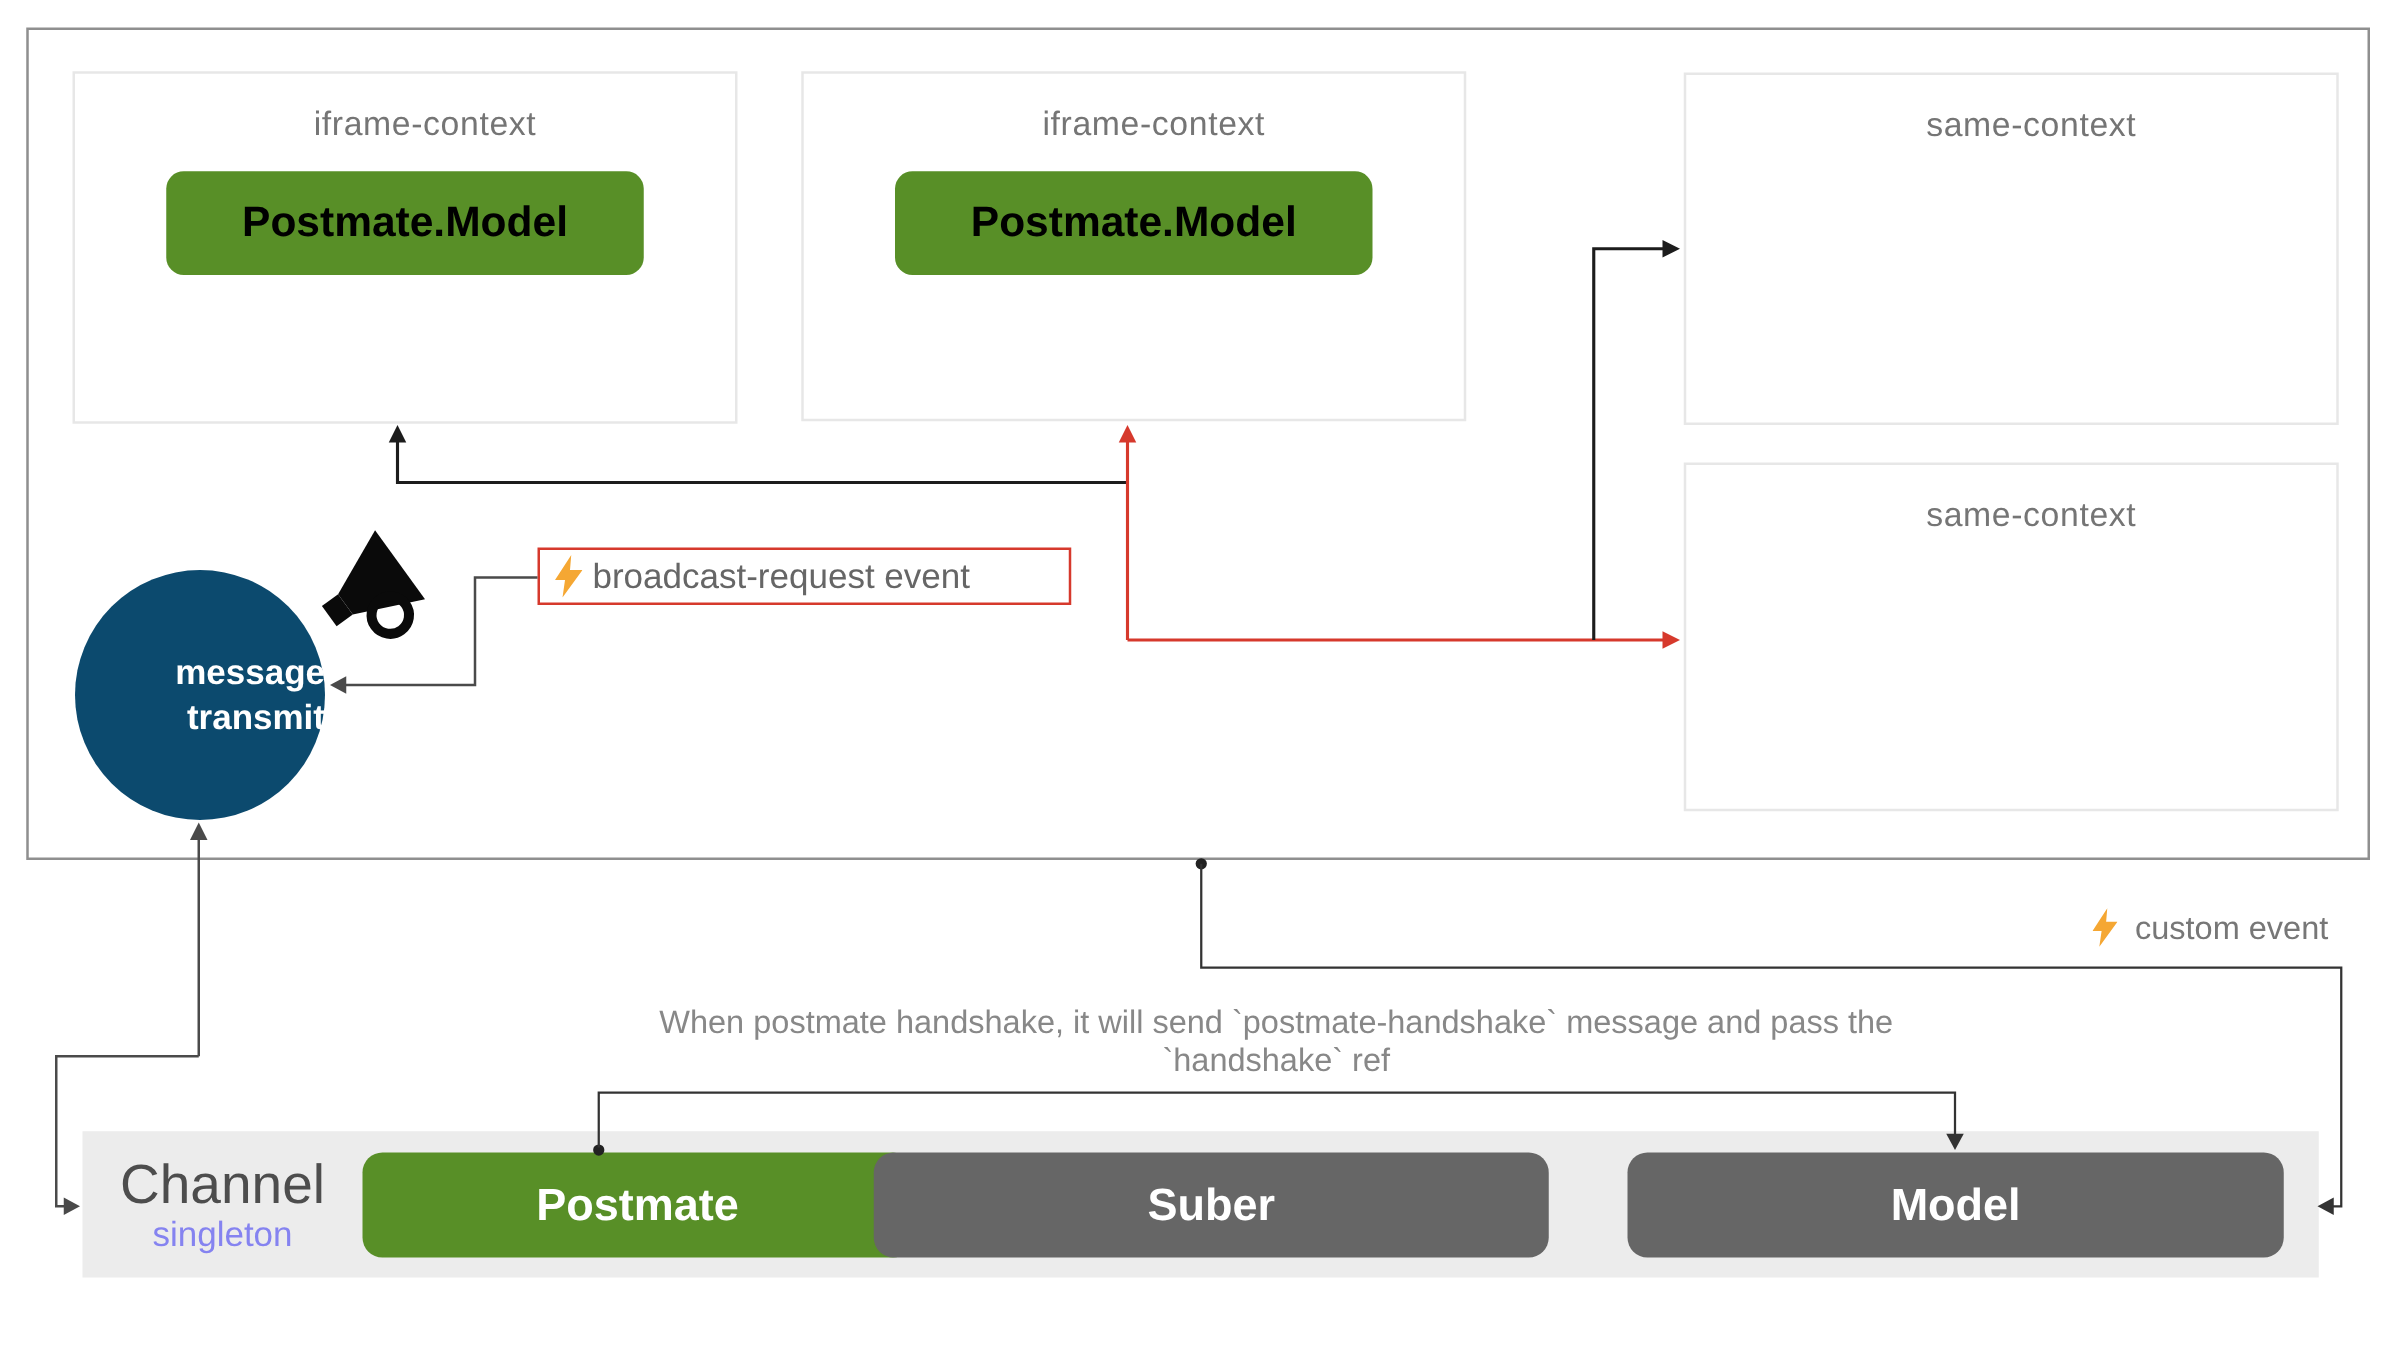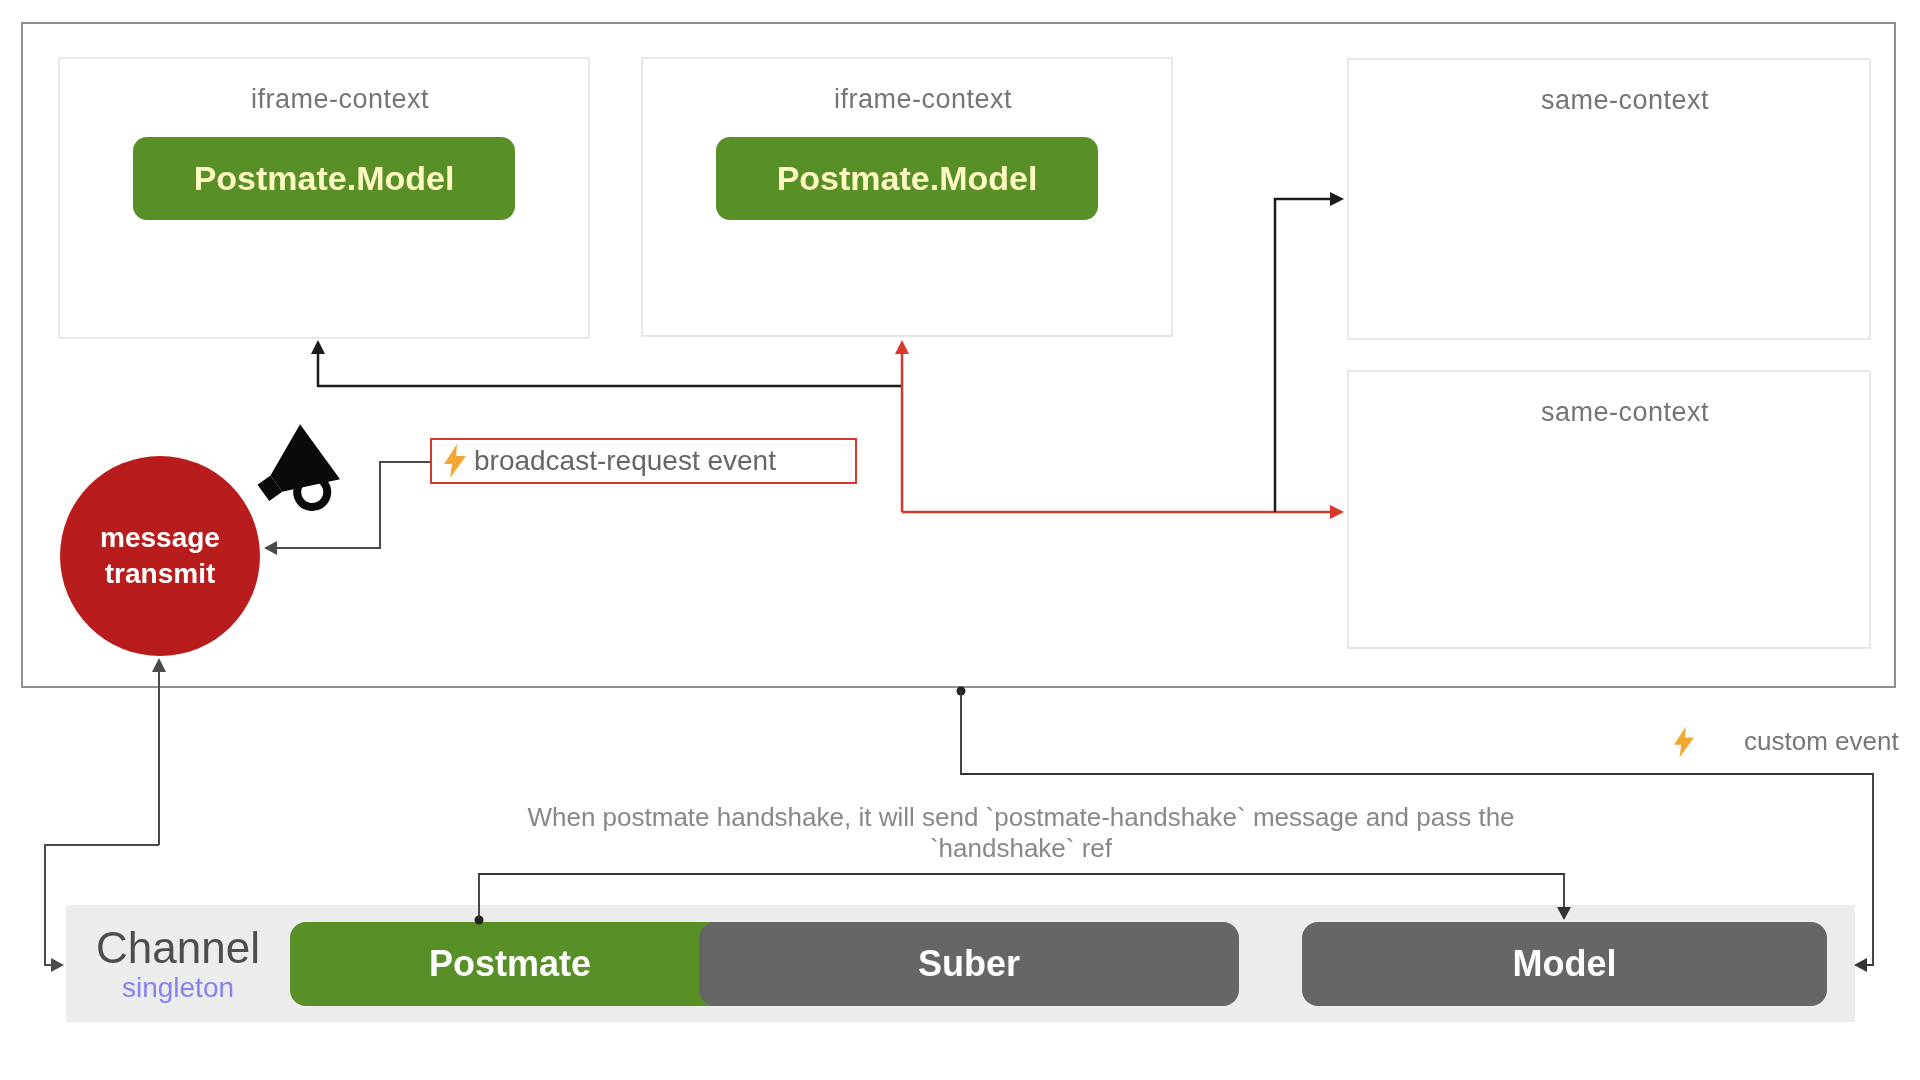--- a/index.html
+++ b/index.html
@@ -12,25 +12,25 @@
   
   .ctx-box{position:absolute;border:2px solid #e7e7e7;background:#ffffff;box-sizing:border-box;padding-left:32px;}
   .ctx-box .ctx-label{display:block;text-align:center;margin-top:25px;font-size:27px;color:#757575;letter-spacing:0.5px;}
   .box-a{left:58px;top:57px;width:532px;height:282px;}
   .box-b{left:641px;top:57px;width:532px;height:280px;}
   .box-c{left:1347px;top:58px;width:524px;height:282px;}
   .box-d{left:1347px;top:370px;width:524px;height:279px;}
 
   .model-btn{position:absolute;left:50%;transform:translateX(-50%);top:78px;width:382px;height:83px;
     background:#588f27;border-radius:14px;display:flex;align-items:center;justify-content:center;
-    color:#fef9c3;font-weight:bold;font-size:34px;}
+    color:#000000;font-weight:bold;font-size:34px;}
 
   
-  .hub-circle{position:absolute;left:60px;top:456px;width:200px;height:200px;border-radius:50%;background:#b91c1c;
-    display:flex;flex-direction:column;align-items:center;justify-content:center;color:#ffffff;font-weight:bold;
+  .hub-circle{position:absolute;left:60px;top:456px;width:200px;height:200px;border-radius:50%;background:#0c4a6e;
+    display:flex;flex-direction:column;align-items:flex-end;justify-content:center;color:#ffffff;font-weight:bold;
     font-size:28px;line-height:36px;}
 
   
   .event-box{position:absolute;left:430px;top:438px;width:427px;height:46px;border:2px solid #d6392c;background:#ffffff;
     box-sizing:border-box;display:flex;align-items:center;}
   .event-box .bolt{margin-left:12px;}
   .event-box .event-label{margin-left:8px;font-size:28px;color:#666666;}
 
   
   .channel-bar{position:absolute;left:66px;top:905px;width:1789px;height:117px;background:#ececec;}
@@ -41,21 +41,21 @@
   .chan-btn{position:absolute;top:17px;height:84px;border-radius:16px;display:flex;align-items:center;justify-content:center;
     color:#ffffff;font-weight:bold;font-size:36px;}
   .btn-postmate{left:224px;width:440px;background:#588f27;}
   .btn-suber{left:633px;width:540px;background:#666666;}
   .btn-puber{left:1236px;width:525px;background:#666666;}
 
   
   .note{position:absolute;left:521px;top:802px;width:1000px;text-align:center;font-size:26px;color:#888888;line-height:31px;}
 
   
-  .custom-event{position:absolute;left:1674px;top:726px;display:flex;align-items:flex-start;gap:36px;}
+  .custom-event{position:absolute;left:1674px;top:726px;display:flex;align-items:center;}
   .custom-event .ce-label{margin-left:14px;font-size:26px;color:#777777;}
 
   .arrows-svg{position:absolute;left:0;top:0;width:1920px;height:1080px;pointer-events:none;}
   .megaphone-svg{position:absolute;left:236px;top:398px;width:140px;height:125px;}
 </style>
 </head>
 <body>
 
 <div class="canvas">
 

